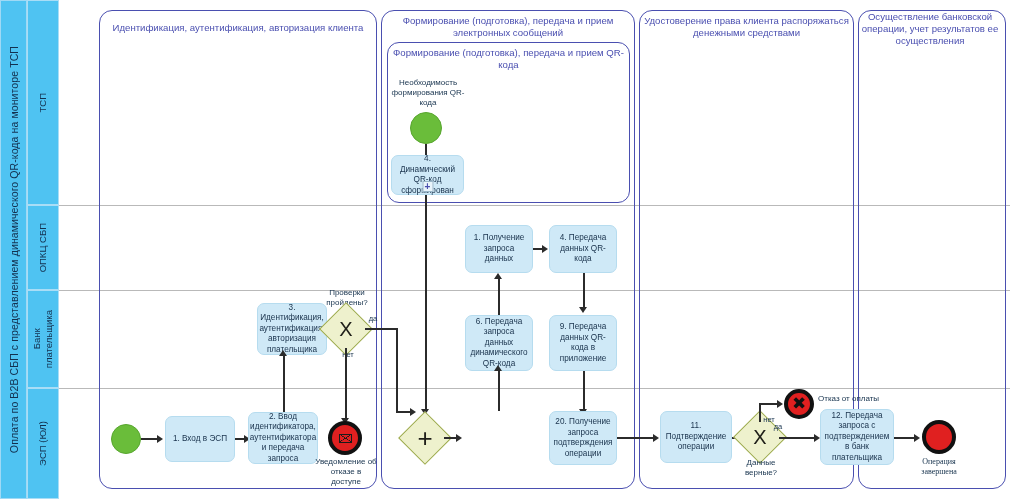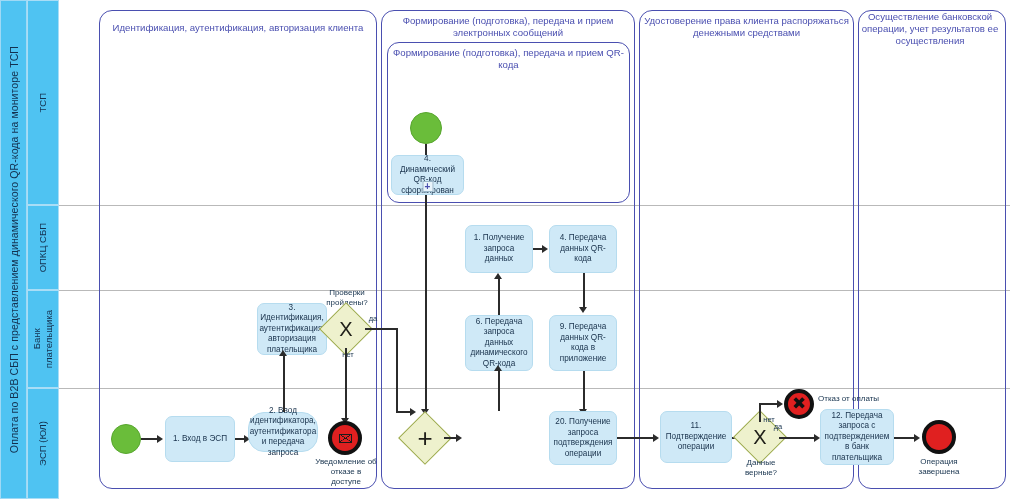--- a/index.html
+++ b/index.html
@@ -159,20 +159,21 @@
 
   <div class="phase" style="left:639px;top:10px;width:215px;height:479px;"></div>
   <div class="phase-label" style="left:641px;top:15px;width:211px;">Удостоверение права клиента распоряжаться денежными средствами</div>
 
   <div class="phase" style="left:858px;top:10px;width:148px;height:479px;"></div>
   <div class="phase-label" style="left:860px;top:11px;width:140px;">Осуществление банковской операции, учет результатов ее осуществления</div>
 
   <div class="subproc" style="left:387px;top:42px;width:243px;height:161px;"></div>
   <div class="subproc-label" style="left:390px;top:47px;width:237px;">Формирование (подготовка), передача и прием QR-кода</div>
 
+  <div class="lbl" style="left:389px;top:78px;width:78px;">Необходимость формирования QR-кода</div>
   <div class="ev ev-start" style="left:410px;top:112px;width:32px;height:32px;"></div>
 
   <div class="cn v" style="left:425px;top:144px;height:14px;"></div>
   <div class="arw d" style="left:421px;top:156px;"></div>
 
   <div class="task sub" style="left:391px;top:155px;width:73px;height:40px;">
     <span>4. Динамический QR-код сформирован</span>
     <span class="plusbox">+</span>
   </div>
 
@@ -236,21 +237,21 @@
   <div class="cn h" style="left:141px;top:438px;width:18px;"></div>
   <div class="arw r" style="left:157px;top:435px;"></div>
 
   <div class="task" style="left:165px;top:416px;width:70px;height:46px;">
     <span>1. Вход в ЭСП</span>
   </div>
 
   <div class="cn h" style="left:235px;top:438px;width:11px;"></div>
   <div class="arw r" style="left:244px;top:435px;"></div>
 
-  <div class="task" style="left:248px;top:412px;width:70px;height:40px;border-radius:16px;">
+  <div class="task" style="left:248px;top:412px;width:70px;height:52px;">
     <span>2. Ввод идентификатора, аутентификатора и передача запроса</span>
   </div>
 
   <div class="cn v" style="left:283px;top:355px;height:57px;"></div>
   <div class="arw u" style="left:279px;top:350px;"></div>
 
   <div class="ev ev-end-msg" style="left:328px;top:421px;width:34px;height:34px;">
     <span class="env"></span>
   </div>
   <div class="lbl" style="left:315px;top:457px;width:62px;">Уведомление об отказе в доступе</div>
@@ -299,15 +300,15 @@
   <div class="arw r" style="left:814px;top:434px;"></div>
 
   <div class="task" style="left:820px;top:409px;width:74px;height:56px;">
     <span>12. Передача запроса с подтверждением в банк плательщика</span>
   </div>
 
   <div class="cn h" style="left:894px;top:437px;width:22px;"></div>
   <div class="arw r" style="left:914px;top:434px;"></div>
 
   <div class="ev ev-end-term" style="left:922px;top:420px;width:34px;height:34px;"></div>
-  <div class="lbl" style="left:908px;top:457px;width:62px;">Операция завершена</div>
+  <div class="lbl" style="left:908px;top:457px;width:62px;font-family:Liberation Serif, serif;">Операция завершена</div>
 
 </div>
 
 </body></html>

